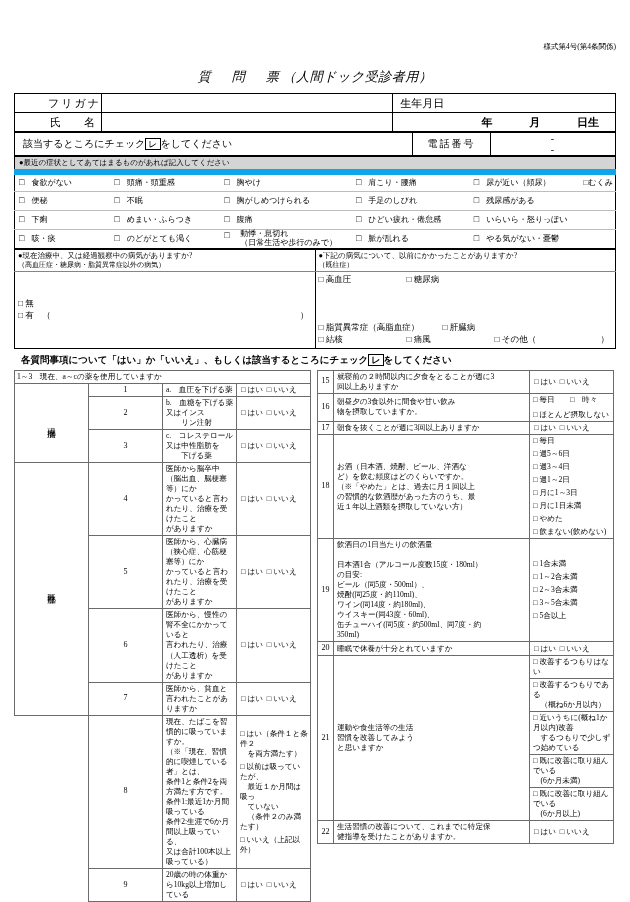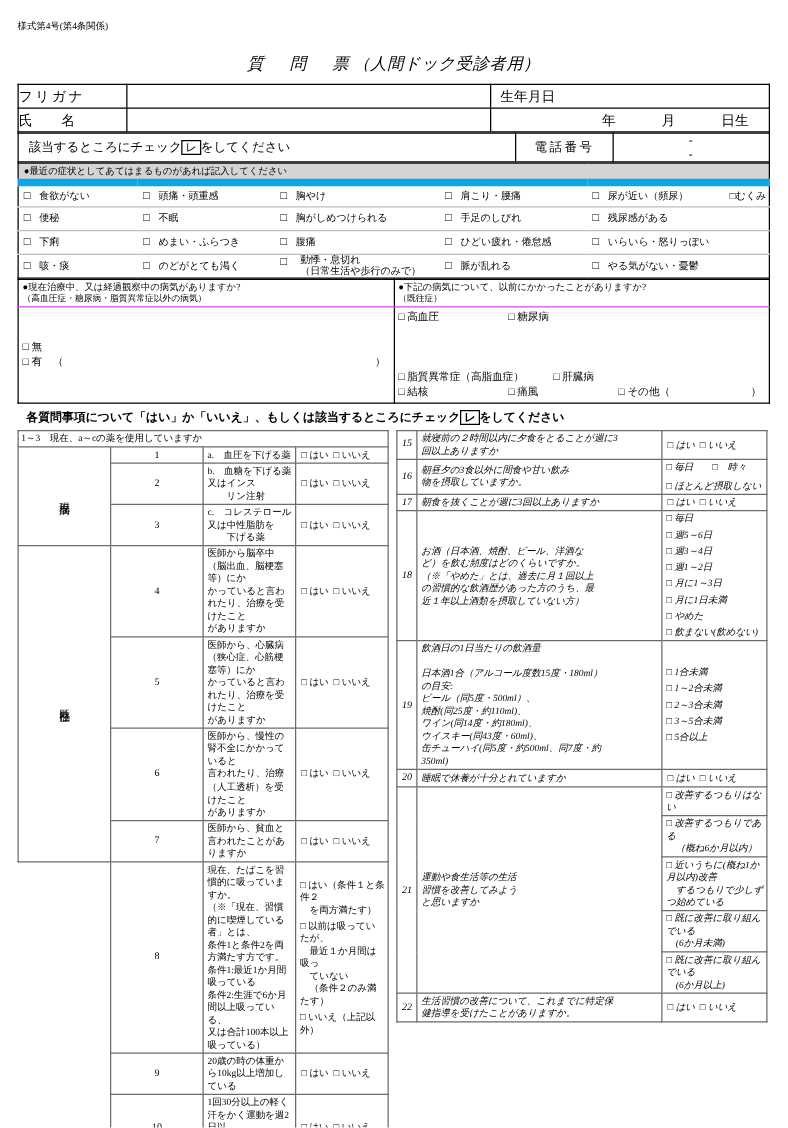--- a/index.html
+++ b/index.html
@@ -12,49 +12,50 @@
     font-family: "Liberation Serif", "DejaVu Serif", serif;
     color: #000;
     position: relative;
     overflow: hidden;
   }
   .page { padding: 0 14px; }
 
   
   .form-code {
     font-size: 7.5px;
-    margin-top: 16px;
+    margin-top: 42px;
     letter-spacing: 0px;
+    text-align: right;
   }
   .doc-title {
     text-align: center;
     font-size: 13px;
     margin-top: 16px;
     margin-bottom: 7px;
     letter-spacing: 0.5px;
     font-style: italic;
   }
   .doc-title .sp { letter-spacing: 4px; }
 
   
   table { border-collapse: collapse; width: 100%; }
   td, th { border: 1px solid #000; padding: 0; vertical-align: middle; font-weight: normal; }
 
   
   .name-table { border: 1.6px solid #000; }
   .name-table td { height: 19px; font-size: 11px; }
   .lbl-furigana, .lbl-name {
-    text-align: left; width: 90px; font-size: 11px;
+    text-align: right; width: 90px; font-size: 11px;
     letter-spacing: 2px;
   }
   .lbl-name { letter-spacing: 6px; }
   .blank-wide { width: 308px; }
   .lbl-dob { width: 232px; padding-left: 7px; font-size: 11px; }
   .dob-fields {
-    text-align: right; padding-right: 16px; font-size: 11px;
+    text-align: right; padding-right: 16px; font-size: 11px; font-weight: bold;
   }
   .dob-fields span { margin-left: 34px; }
 
   
   .instr-row { margin-top: 0; }
   .instr-row td { height: 17px; font-size: 10px; }
   .instr-cell { padding-left: 8px; width: 398px; }
   .instr-cell .boxchk {
     display:inline-block; border:1px solid #000; padding:0 2px;
     line-height: 10px; font-size: 9px;
@@ -102,21 +103,21 @@
     font-size: 9.5px; margin: 5px 0 3px 7px; font-weight: bold;
   }
   .mid-instr .boxchk {
     display:inline-block; border:1px solid #000; padding:0 2px;
     line-height: 10px; font-size: 9px;
   }
 
   
   .q-wrap { display: flex; align-items: flex-start; }
   .q-col { width: 297px; }
-  .q-col.right { margin-left: 6px; font-style: italic; }
+  .q-col.right { margin-left: 6px; }
   .qt { border-collapse: collapse; width: 100%; table-layout: fixed; }
   .qt td { border: 1px solid #6b6b6b; font-size: 7.6px; line-height: 1.32; padding: 1px 2px; vertical-align: middle; }
   .qt td.num { width: 16px; text-align: center; font-size: 8px; }
   .qt td.vlabel {
     width: 15px; text-align: center; font-size: 8.5px;
     writing-mode: vertical-rl; text-orientation: upright;
     letter-spacing: 1px; padding: 0;
   }
   .qt td.qtext { padding-left: 3px; }
   .qt td.ans { width: 84px; padding-left: 4px; font-size: 7.6px; }

